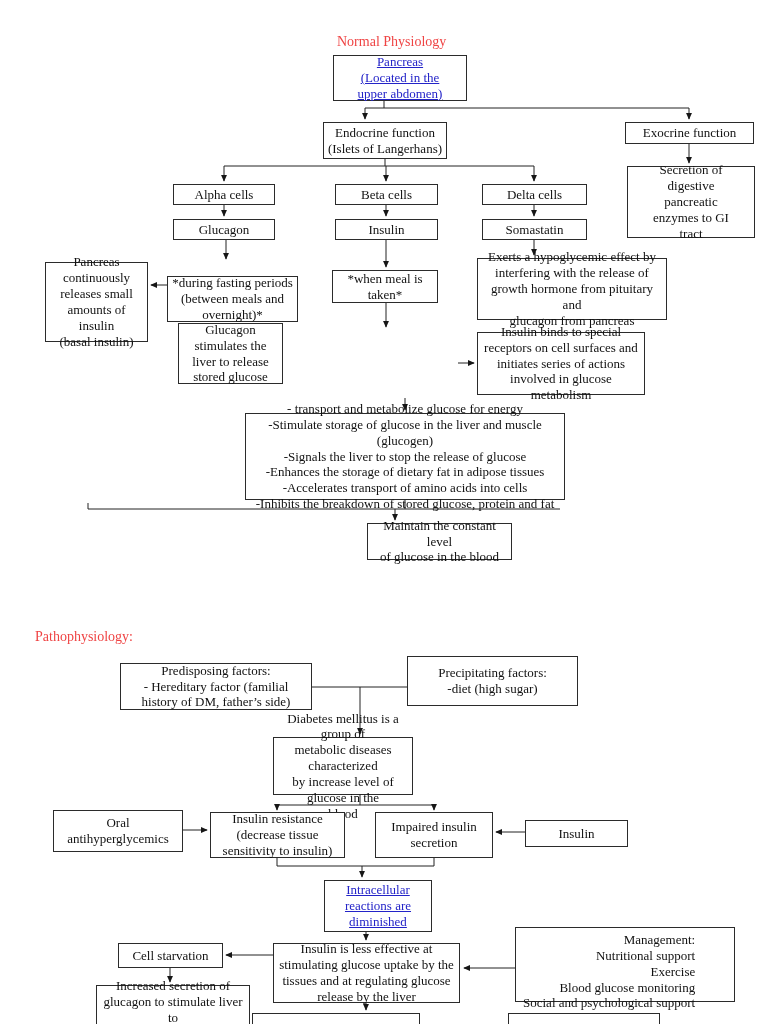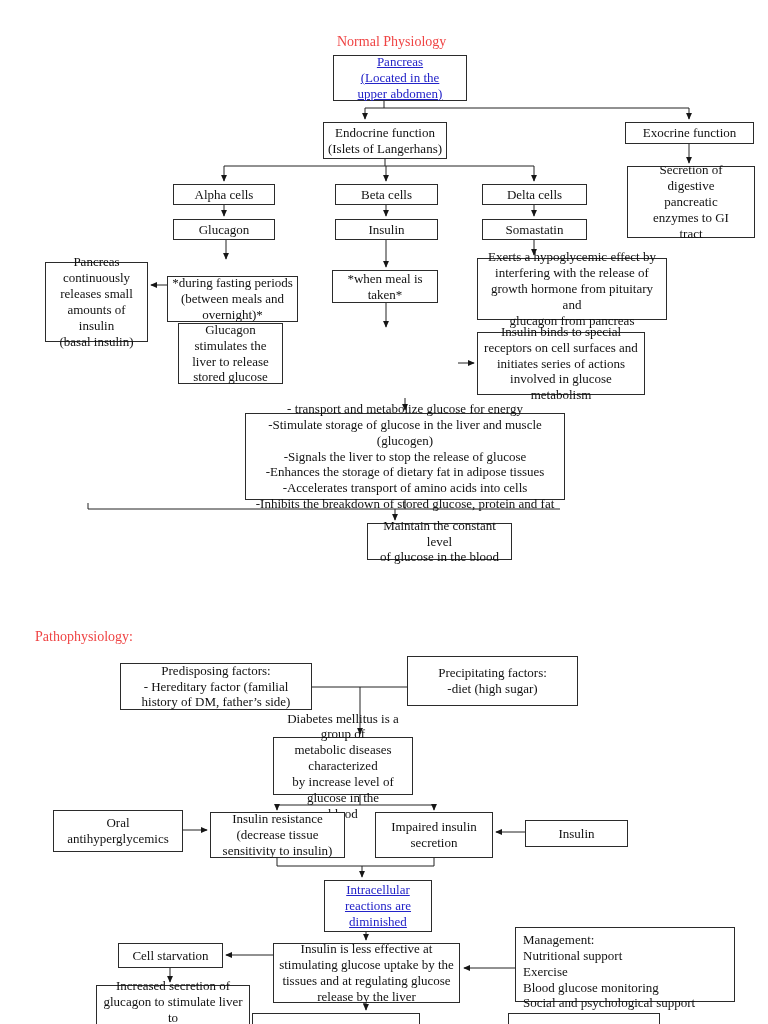--- a/index.html
+++ b/index.html
@@ -180,21 +180,21 @@
 diminished</span>
   </div>
 
   <div class="box" style="left:118px;top:943px;width:105px;height:25px;">Cell starvation</div>
 
   <div class="box" style="left:273px;top:943px;width:187px;height:60px;">Insulin is less effective at
 stimulating glucose uptake by the
 tissues and at regulating glucose
 release by the liver</div>
 
-  <div class="box top-left" style="left:515px;top:927px;width:220px;height:75px;">Management:
+  <div class="box top-left" style="left:515px;top:927px;width:220px;height:75px;text-align:right;">Management:
 Nutritional support
 Exercise
 Blood glucose monitoring
 Social and psychological support</div>
 
   <div class="box cut" style="left:96px;top:985px;width:154px;height:48px;">Increased secretion of
 glucagon to stimulate liver to
 release stored glucose</div>
 
   <div class="box cut" style="left:252px;top:1013px;width:168px;height:20px;"></div>

